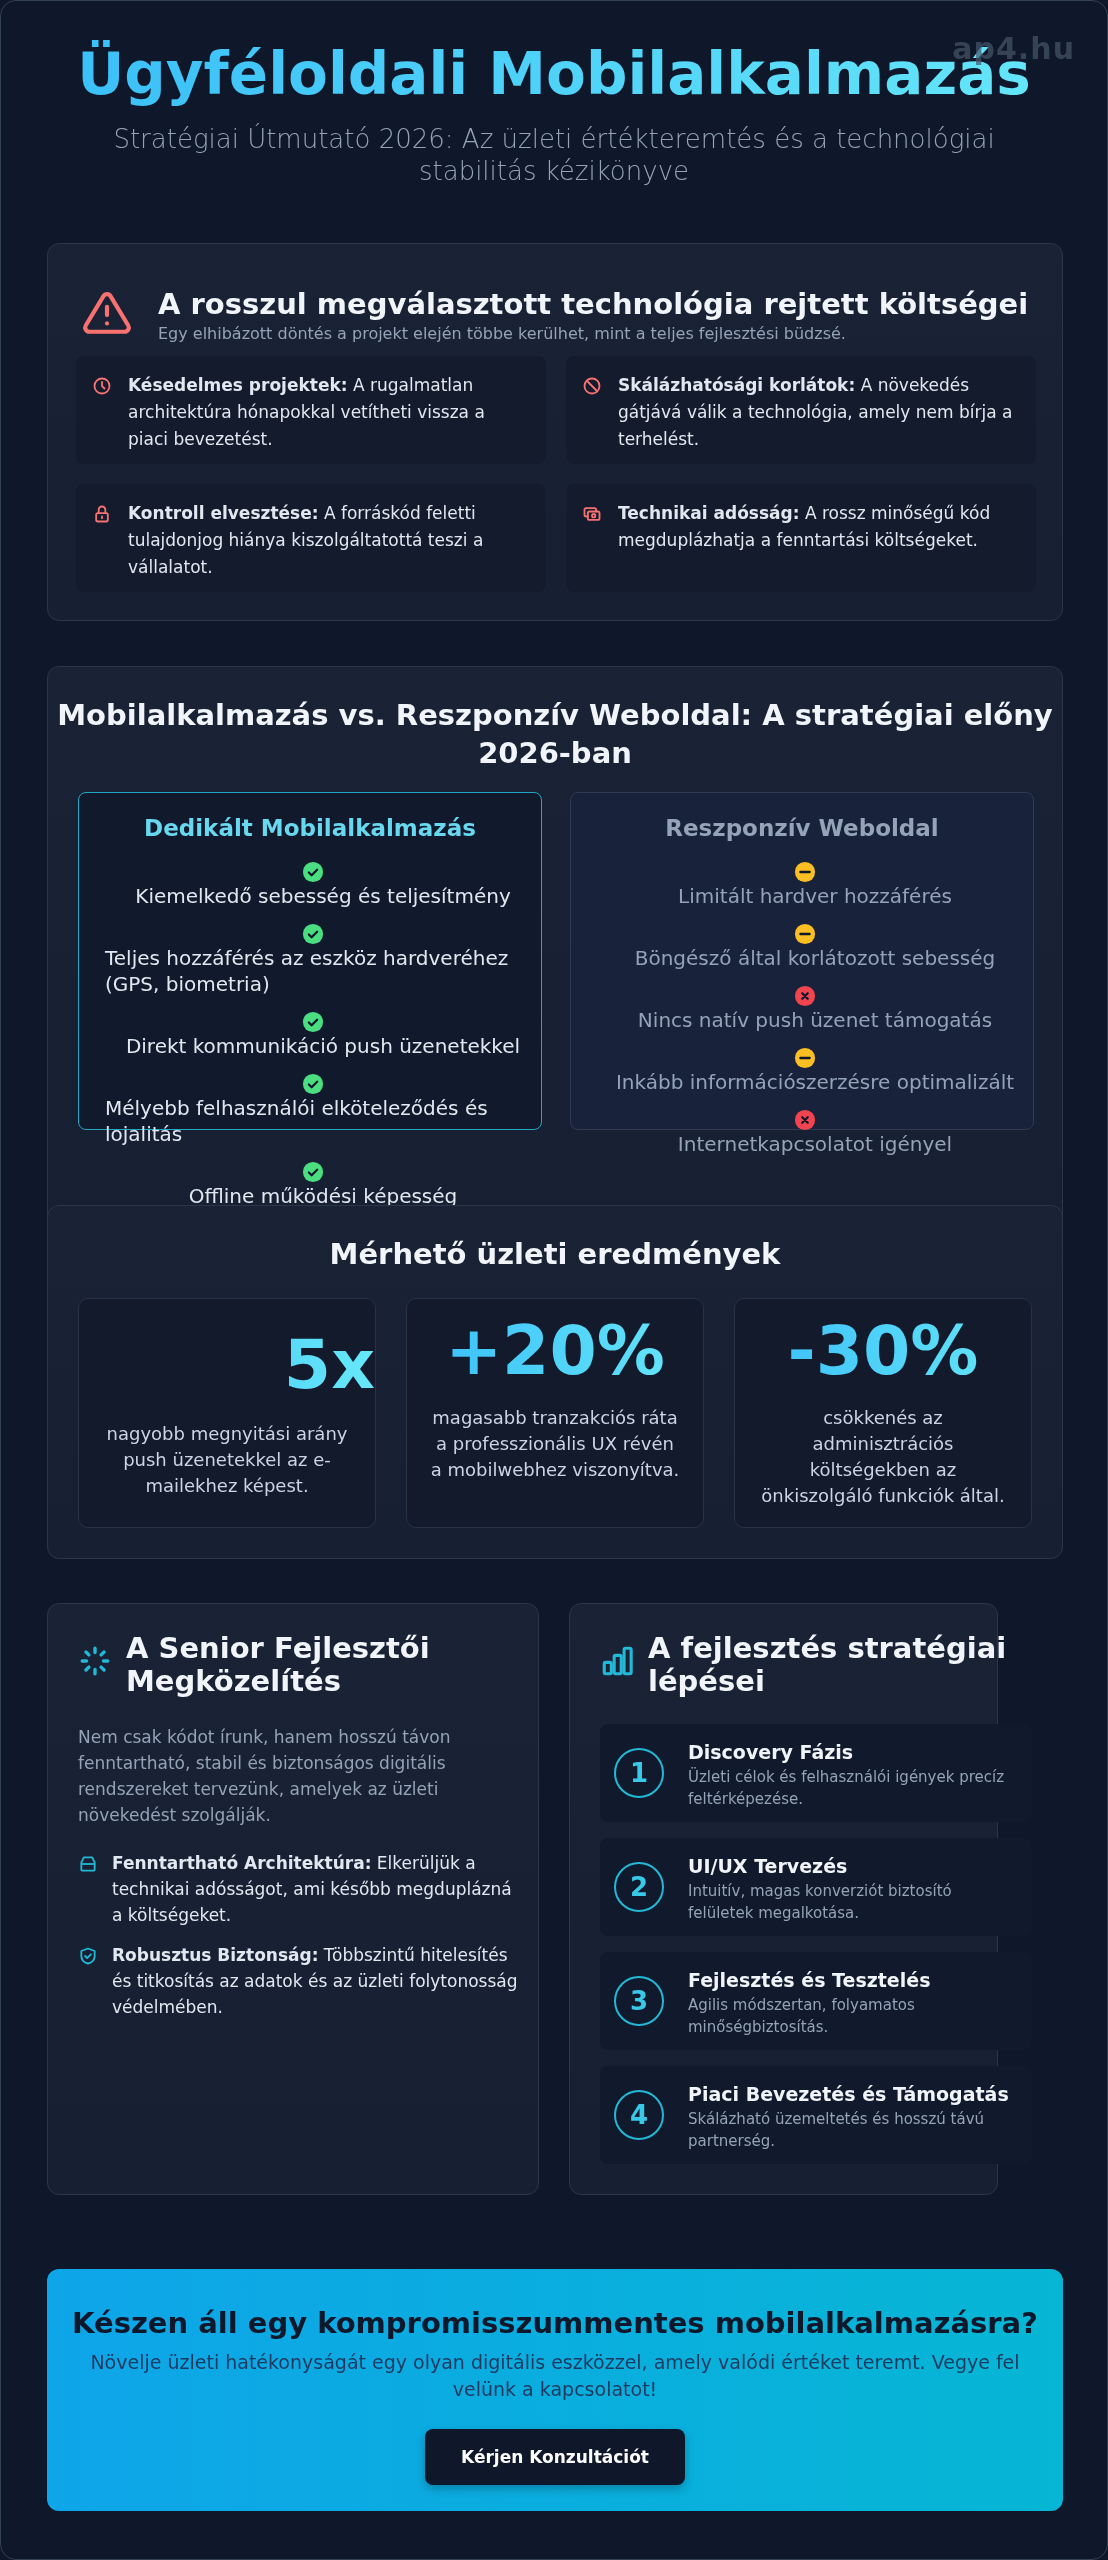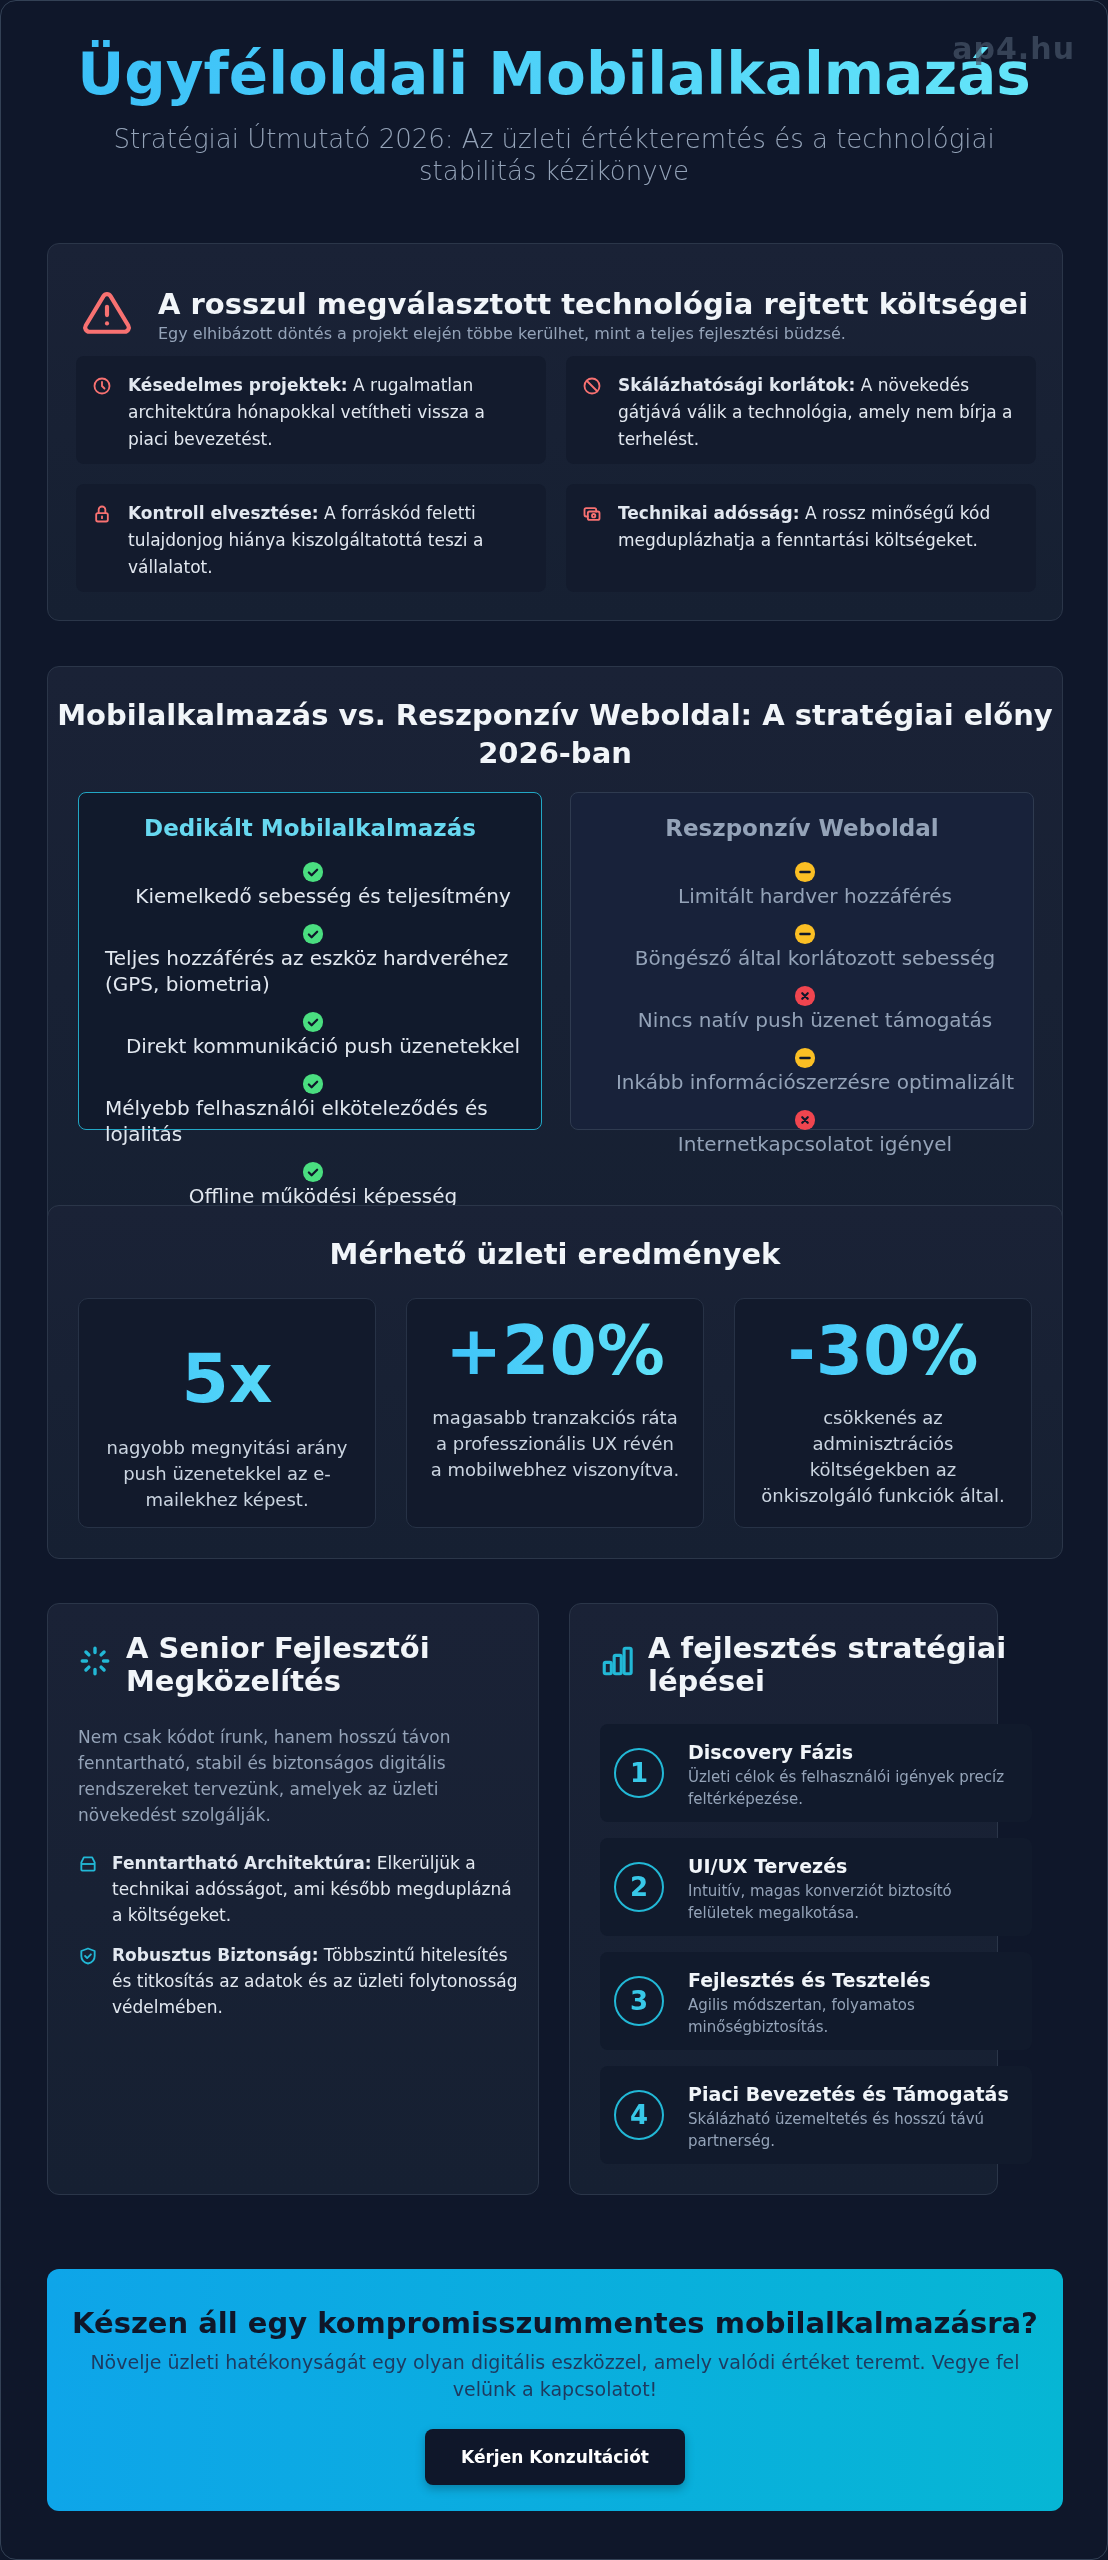--- a/index.html
+++ b/index.html
@@ -233,21 +233,21 @@
             </svg>
           <span>Internetkapcsolatot igényel</span>
         </li>
       </ul>
     </div>
   </section>
 
   <section class="card" id="s3">
     <h2>Mérhető üzleti eredmények</h2>
     <div class="stat" style="left:30px;">
-      <div class="num" style="margin-top:40px;">5x</div>
+      <div class="num" style="margin-top:26px;text-align:right;">5x</div>
       <div class="lbl" style="margin-top:16px;">nagyobb megnyitási arány push üzenetekkel az e-mailekhez képest.</div>
     </div>
     <div class="stat" style="left:358px;">
       <div class="num" style="margin-top:12px;">+20%</div>
       <div class="lbl" style="margin-top:14px;text-align:center;">magasabb tranzakciós ráta a professzionális UX révén a mobilwebhez viszonyítva.</div>
     </div>
     <div class="stat" style="left:686px;">
       <div class="num" style="margin-top:12px;">-30%</div>
       <div class="lbl" style="margin-top:14px;">csökkenés az adminisztrációs költségekben az önkiszolgáló funkciók által.</div>
     </div>

